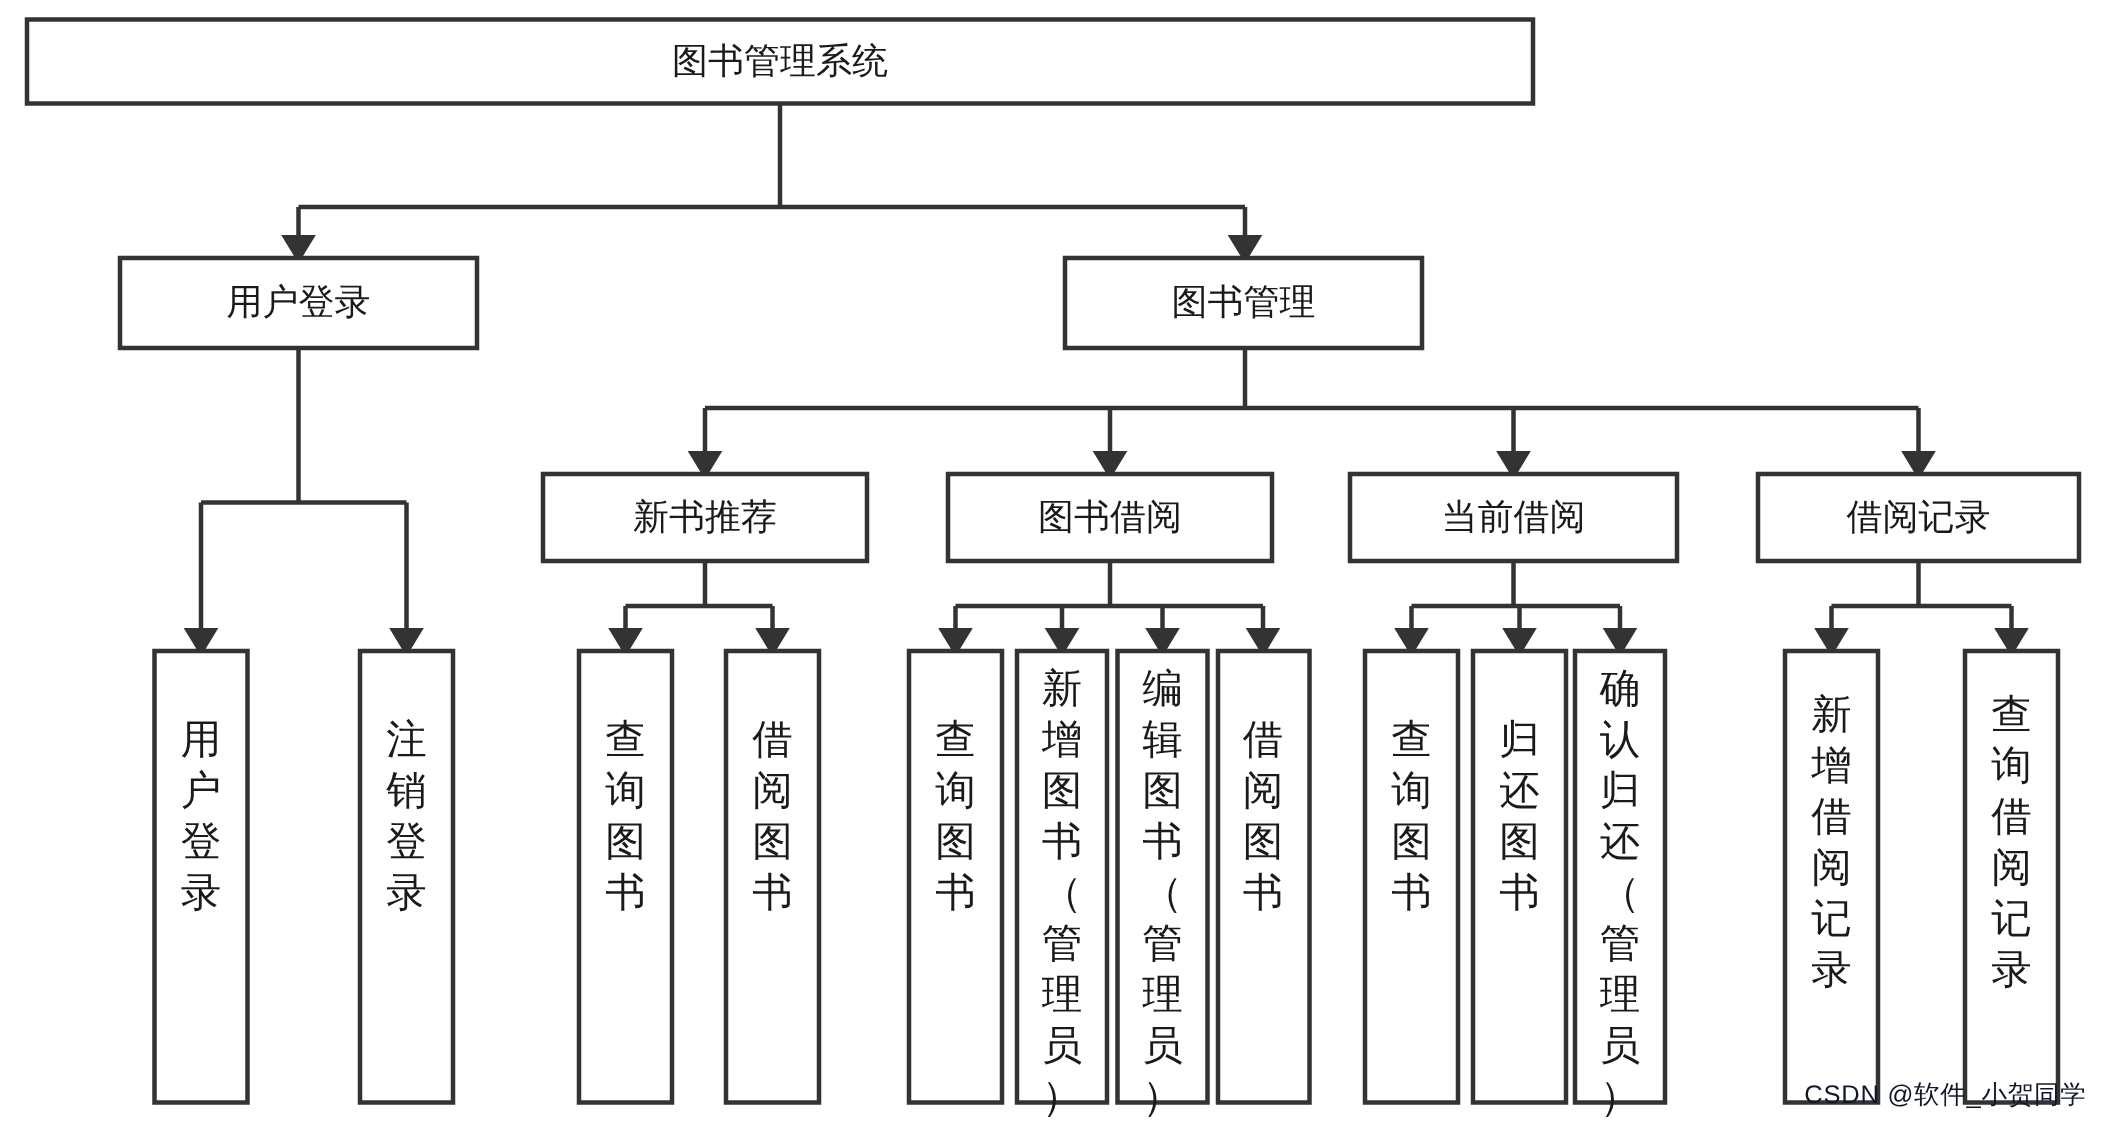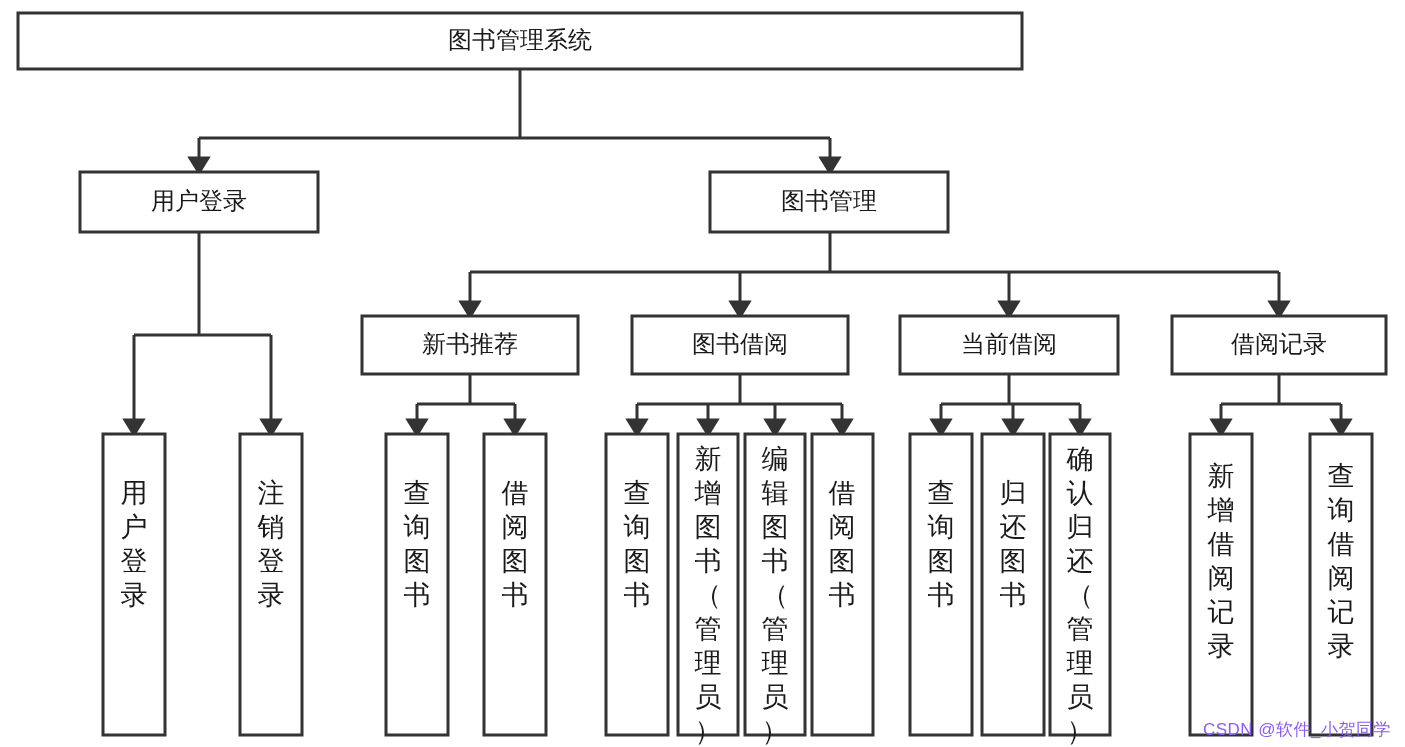--- a/index.html
+++ b/index.html
@@ -41,21 +41,21 @@
     stroke: #333333;
     stroke-width: 3;
     fill: none;
   }
   .watermark {
     position: absolute;
     right: 14px;
     bottom: 6px;
     font-family: "Liberation Sans", "DejaVu Sans", sans-serif;
     font-size: 17px;
-    color: #8b5cf6;
+    color: #0f172a;
     letter-spacing: 0.5px;
     white-space: nowrap;
     pointer-events: none;
   }
 </style>
 </head>
 <body>
 
 <svg id="diagram" viewBox="0 0 1405 747" xmlns="http://www.w3.org/2000/svg">
   <defs>

